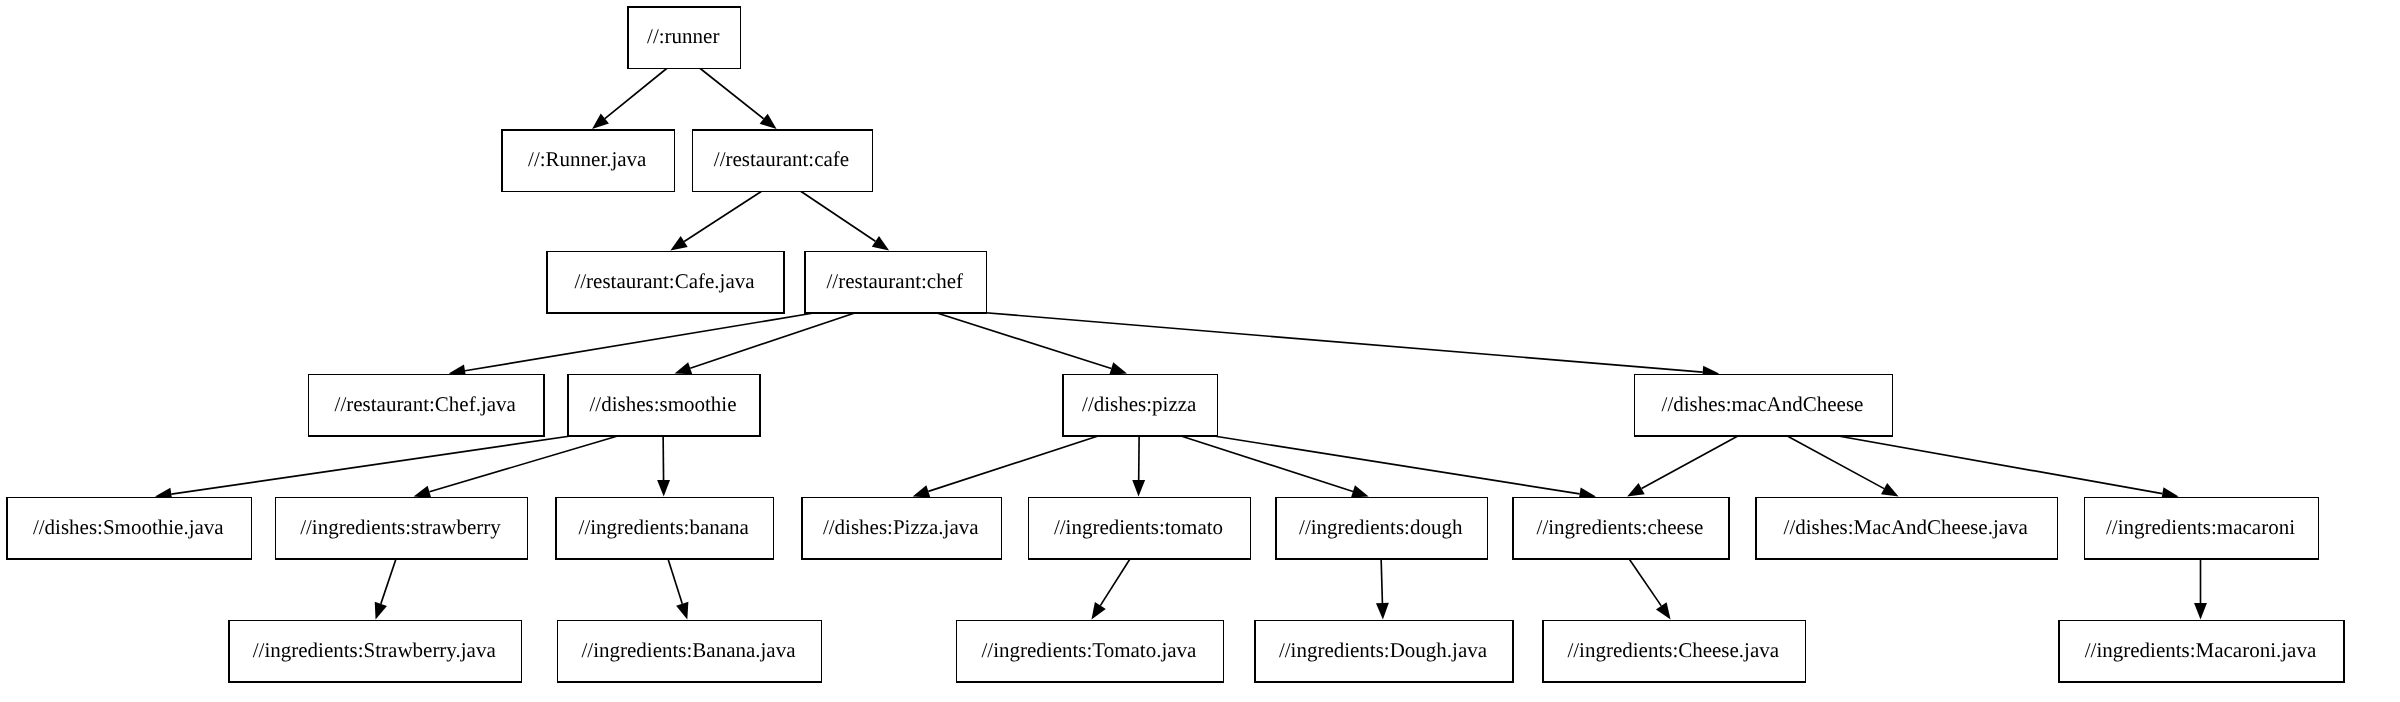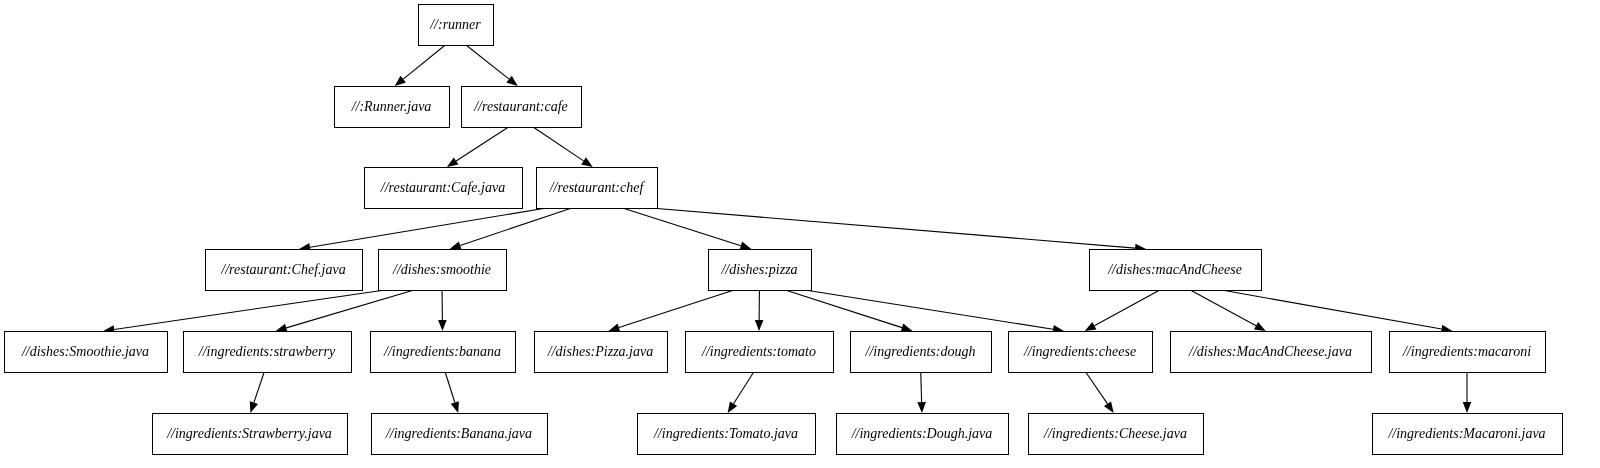--- a/index.html
+++ b/index.html
@@ -11,21 +11,20 @@
   body {
     width: 1600px;
     height: 468px;
     overflow: hidden;
     font-family: "Liberation Serif", "DejaVu Serif", serif;
   }
   #graph-root {
     position: relative;
     width: 1600px;
     height: 468px;
-    font-style: italic;
   }
   svg#graph-svg {
     position: absolute;
     top: 0;
     left: 0;
     width: 1600px;
     height: 468px;
     display: block;
   }
   .node-box {

